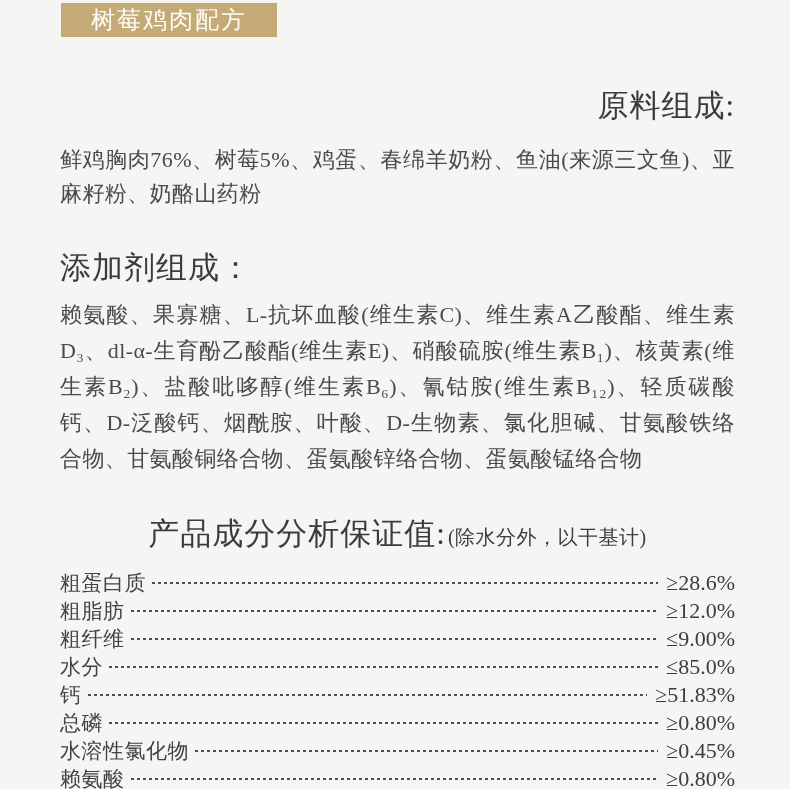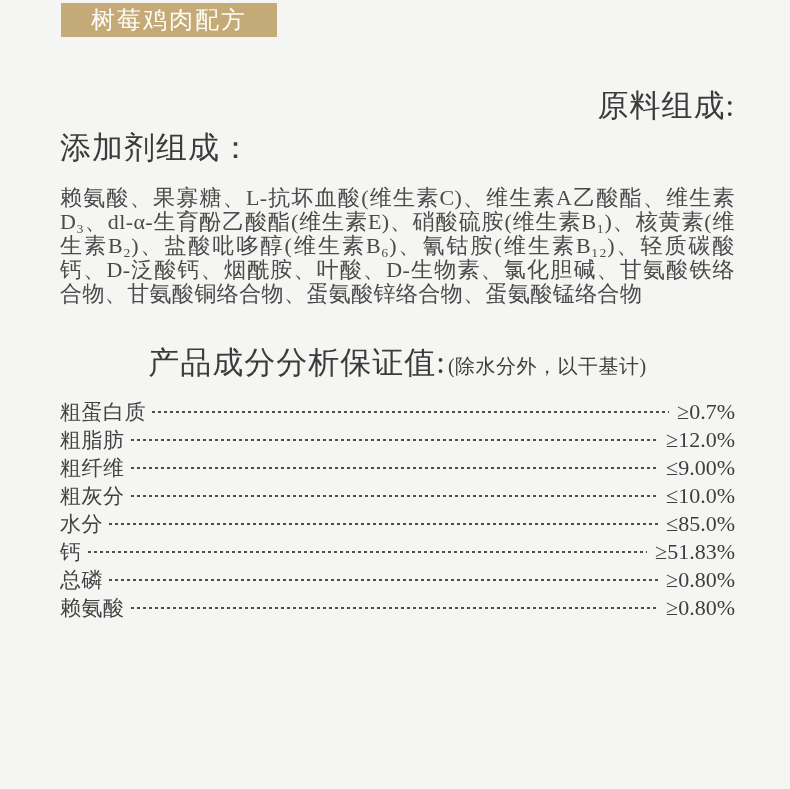--- a/index.html
+++ b/index.html
@@ -30,41 +30,41 @@
       padding: 0 55px 0 60px;
       color: #4a4a4a;
     }
     .section-heading {
       font-size: 31px;
       color: #3b3b3b;
       letter-spacing: 1px;
       font-weight: 400;
     }
     .heading-ingredients { margin-top: 48px; text-align: right; }
-    .heading-additives   { }
+    .heading-additives   { margin-top: 36px; }
     .heading-analysis    { margin-top: 36px; text-align: center; }
     .heading-note {
       font-size: 20px;
       color: #3e3e3e;
       letter-spacing: 0.5px;
       margin-left: 2px;
     }
     .body-text {
       font-size: 22px;
       color: #4a4a4a;
       letter-spacing: 0.4px;
       text-align: justify;
     }
     .ingredients-text {
       margin-top: 16px;
       line-height: 34px;
     }
     .additives-text {
-      margin-top: 17px;
-      line-height: 24px;
+      margin-top: 8px;
+      line-height: 36px;
     }
     .analysis-table {
       margin-top: 14px;
     }
     .row {
       display: flex;
       align-items: center;
       height: 28px;
       font-size: 21px;
       color: #424242;
@@ -88,63 +88,64 @@
 </head>
 <body>
 
 <div class="page">
 
   <div class="badge">树莓鸡肉配方</div>
 
   <div class="content">
 
     <h2 class="section-heading heading-ingredients">原料组成:</h2>
+    <p class="body-text ingredients-text">鲜鸡胸肉76%、树莓5%、鸡蛋、春绵羊奶粉、鱼油(来源三文鱼)、亚麻籽粉、奶酪山药粉</p>
 
     <h2 class="section-heading heading-additives">添加剂组成：</h2>
     <p class="body-text additives-text">赖氨酸、果寡糖、L-抗坏血酸(维生素C)、维生素A乙酸酯、维生素D₃、dl-α-生育酚乙酸酯(维生素E)、硝酸硫胺(维生素B₁)、核黄素(维生素B₂)、盐酸吡哆醇(维生素B₆)、氰钴胺(维生素B₁₂)、轻质碳酸钙、D-泛酸钙、烟酰胺、叶酸、D-生物素、氯化胆碱、甘氨酸铁络合物、甘氨酸铜络合物、蛋氨酸锌络合物、蛋氨酸锰络合物</p>
 
     <h2 class="section-heading heading-analysis"><span>产品成分分析保证值:</span><span class="heading-note">(除水分外，以干基计)</span></h2>
 
     <div class="analysis-table">
       <div class="row">
         <span class="lbl">粗蛋白质</span>
         <span class="leader"></span>
-        <span class="val">≥0.7%</span>
+        <span class="val">≥28.6%</span>
       </div>
       <div class="row">
         <span class="lbl">粗脂肪</span>
         <span class="leader"></span>
         <span class="val">≥12.0%</span>
       </div>
       <div class="row">
         <span class="lbl">粗纤维</span>
         <span class="leader"></span>
         <span class="val">≤9.00%</span>
-      </div>
-      <div class="row">
-        <span class="lbl">粗灰分</span>
-        <span class="leader"></span>
-        <span class="val">≤10.0%</span>
       </div>
       <div class="row">
         <span class="lbl">水分</span>
         <span class="leader"></span>
         <span class="val">≤85.0%</span>
       </div>
       <div class="row">
         <span class="lbl">钙</span>
         <span class="leader"></span>
         <span class="val">≥51.83%</span>
       </div>
       <div class="row">
         <span class="lbl">总磷</span>
         <span class="leader"></span>
         <span class="val">≥0.80%</span>
       </div>
       <div class="row">
+        <span class="lbl">水溶性氯化物</span>
+        <span class="leader"></span>
+        <span class="val">≥0.45%</span>
+      </div>
+      <div class="row">
         <span class="lbl">赖氨酸</span>
         <span class="leader"></span>
         <span class="val">≥0.80%</span>
       </div>
     </div>
 
   </div>
 </div>
 
 </body></html>

